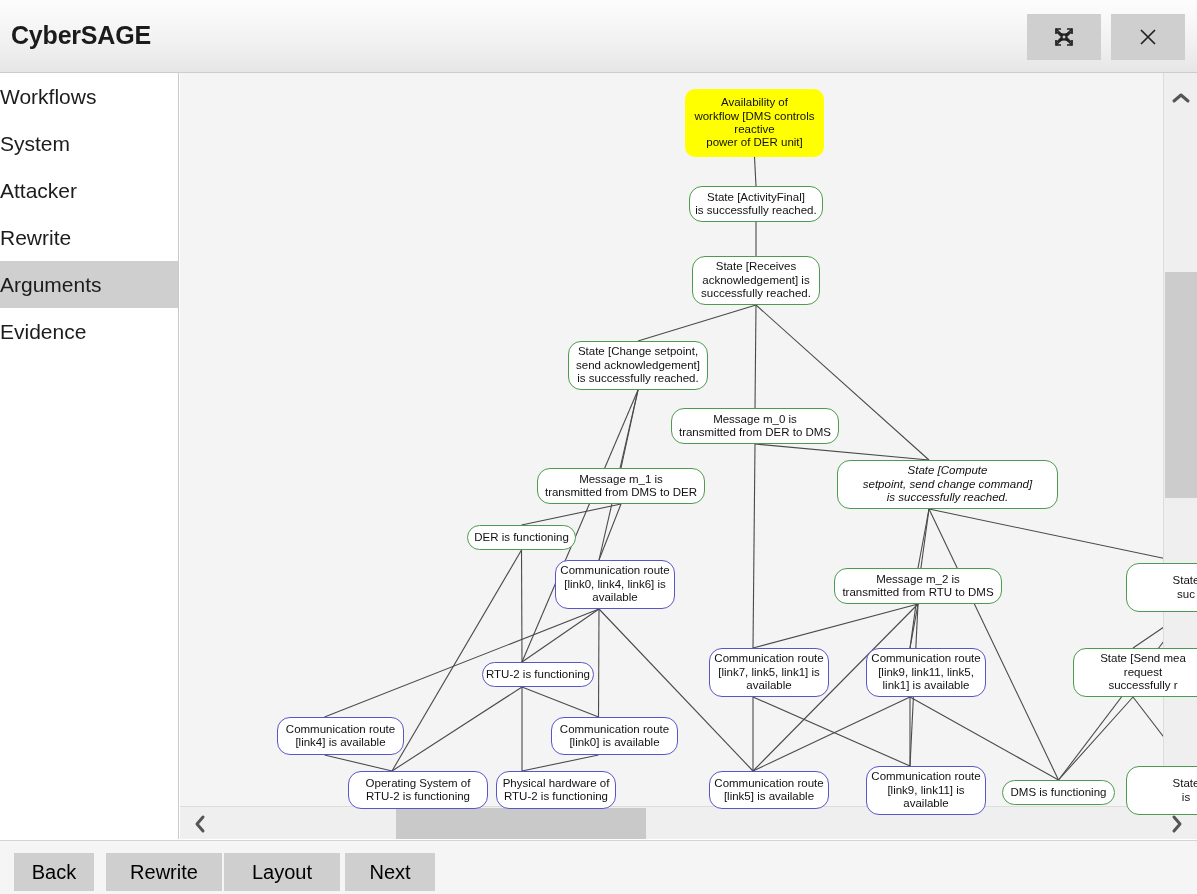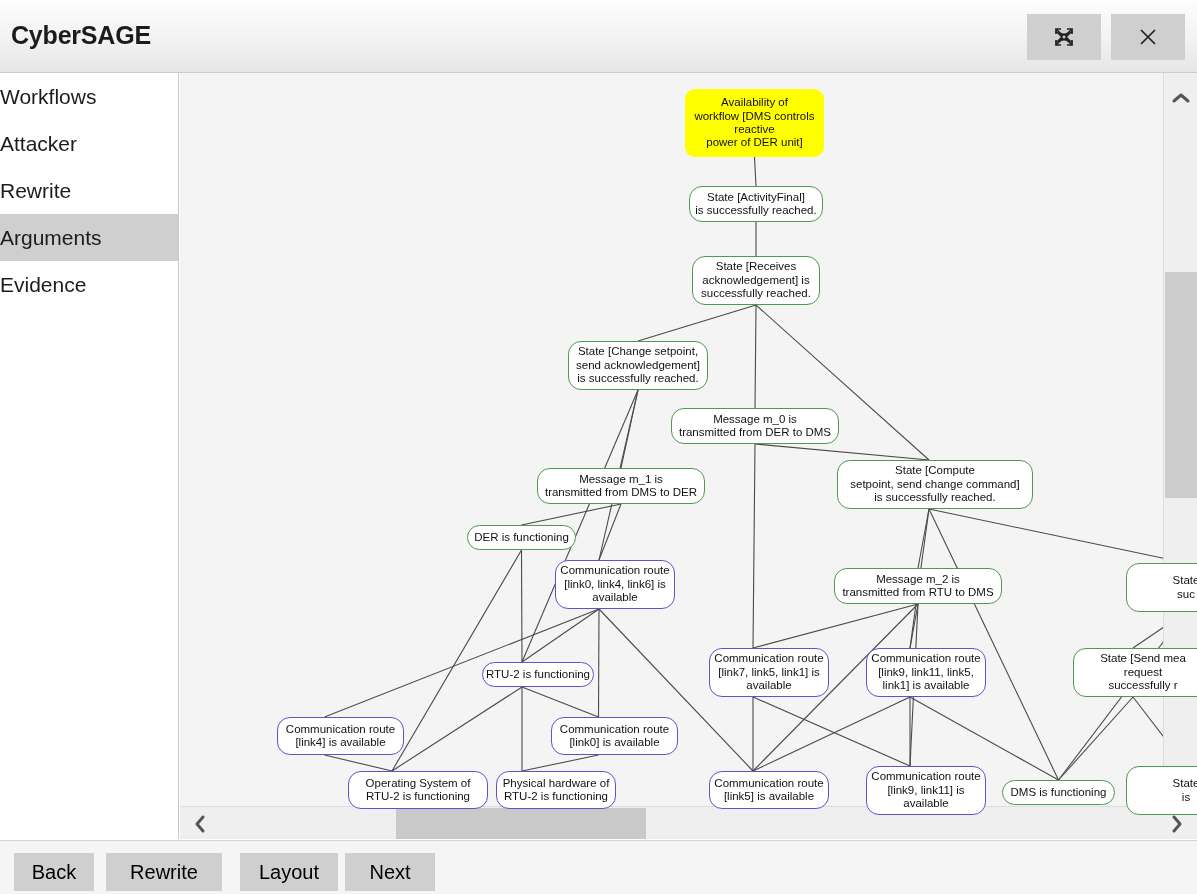--- a/index.html
+++ b/index.html
@@ -218,20 +218,23 @@
     <button class="win-btn" id="btn-close">
       <svg width="24" height="24" viewBox="0 0 24 24">
         <path d="M5 5 L19 19 M19 5 L5 19" stroke="#222" stroke-width="1.7" fill="none"></path>
       </svg>
     </button>
   </div>
 
   <nav id="sidebar">
     <div class="nav-item">
       <span>Workflows</span>
+    </div>
+    <div class="nav-item">
+      <span>System</span>
     </div>
     <div class="nav-item">
       <span>Attacker</span>
     </div>
     <div class="nav-item">
       <span>Rewrite</span>
     </div>
     <div class="nav-item selected">
       <span>Arguments</span>
     </div>
@@ -291,21 +294,21 @@
           <div class="node green" style="left: 509px; top: 113px; width: 134px; height: 36px;">State [ActivityFinal]
 is successfully reached.</div>
           <div class="node green" style="left: 512px; top: 183px; width: 128px; height: 49px;">State [Receives
 acknowledgement] is
 successfully reached.</div>
           <div class="node green" style="left: 388px; top: 268px; width: 140px; height: 49px;">State [Change setpoint,
 send acknowledgement]
 is successfully reached.</div>
           <div class="node green" style="left: 491px; top: 335px; width: 168px; height: 36px;">Message m_0 is
 transmitted from DER to DMS</div>
-          <div class="node green" style="left: 657px; top: 387px; width: 196px; height: 49px;">State [Compute
+          <div class="node green" style="left: 657px; top: 387px; width: 221px; height: 49px; font-style: italic;">State [Compute
 setpoint, send change command]
 is successfully reached.</div>
           <div class="node green" style="left: 357px; top: 395px; width: 168px; height: 36px;">Message m_1 is
 transmitted from DMS to DER</div>
           <div class="node green" style="left: 287px; top: 452px; width: 109px; height: 25px;">DER is functioning</div>
           <div class="node blue" style="left: 359px; top: 487px; width: 120px; height: 49px;">Communication route
 [link0, link4, link6] is
 available</div>
           <div class="node green" style="left: 654px; top: 495px; width: 168px; height: 36px;">Message m_2 is
 transmitted from RTU to DMS</div>
@@ -365,17 +368,17 @@
     <div class="hsb-arrow" id="hs-right">
       <svg width="14" height="20" viewBox="0 0 14 20">
         <path d="M4 3 L10 10 L4 17" stroke="#555" stroke-width="3" fill="none" stroke-linecap="round" stroke-linejoin="round"></path>
       </svg>
     </div>
   </div>
 
   <div id="bottombar">
     <button class="action-btn" style="left:14px; width:80px;">Back</button>
     <button class="action-btn" style="left:106px; width:116px;">Rewrite</button>
-    <button class="action-btn" style="left:240px; width:98px;">Layout</button>
+    <button class="action-btn" style="left:224px; width:116px;">Layout</button>
     <button class="action-btn" style="left:345px; width:90px;">Next</button>
   </div>
 
 </div>
 
 </body></html>

